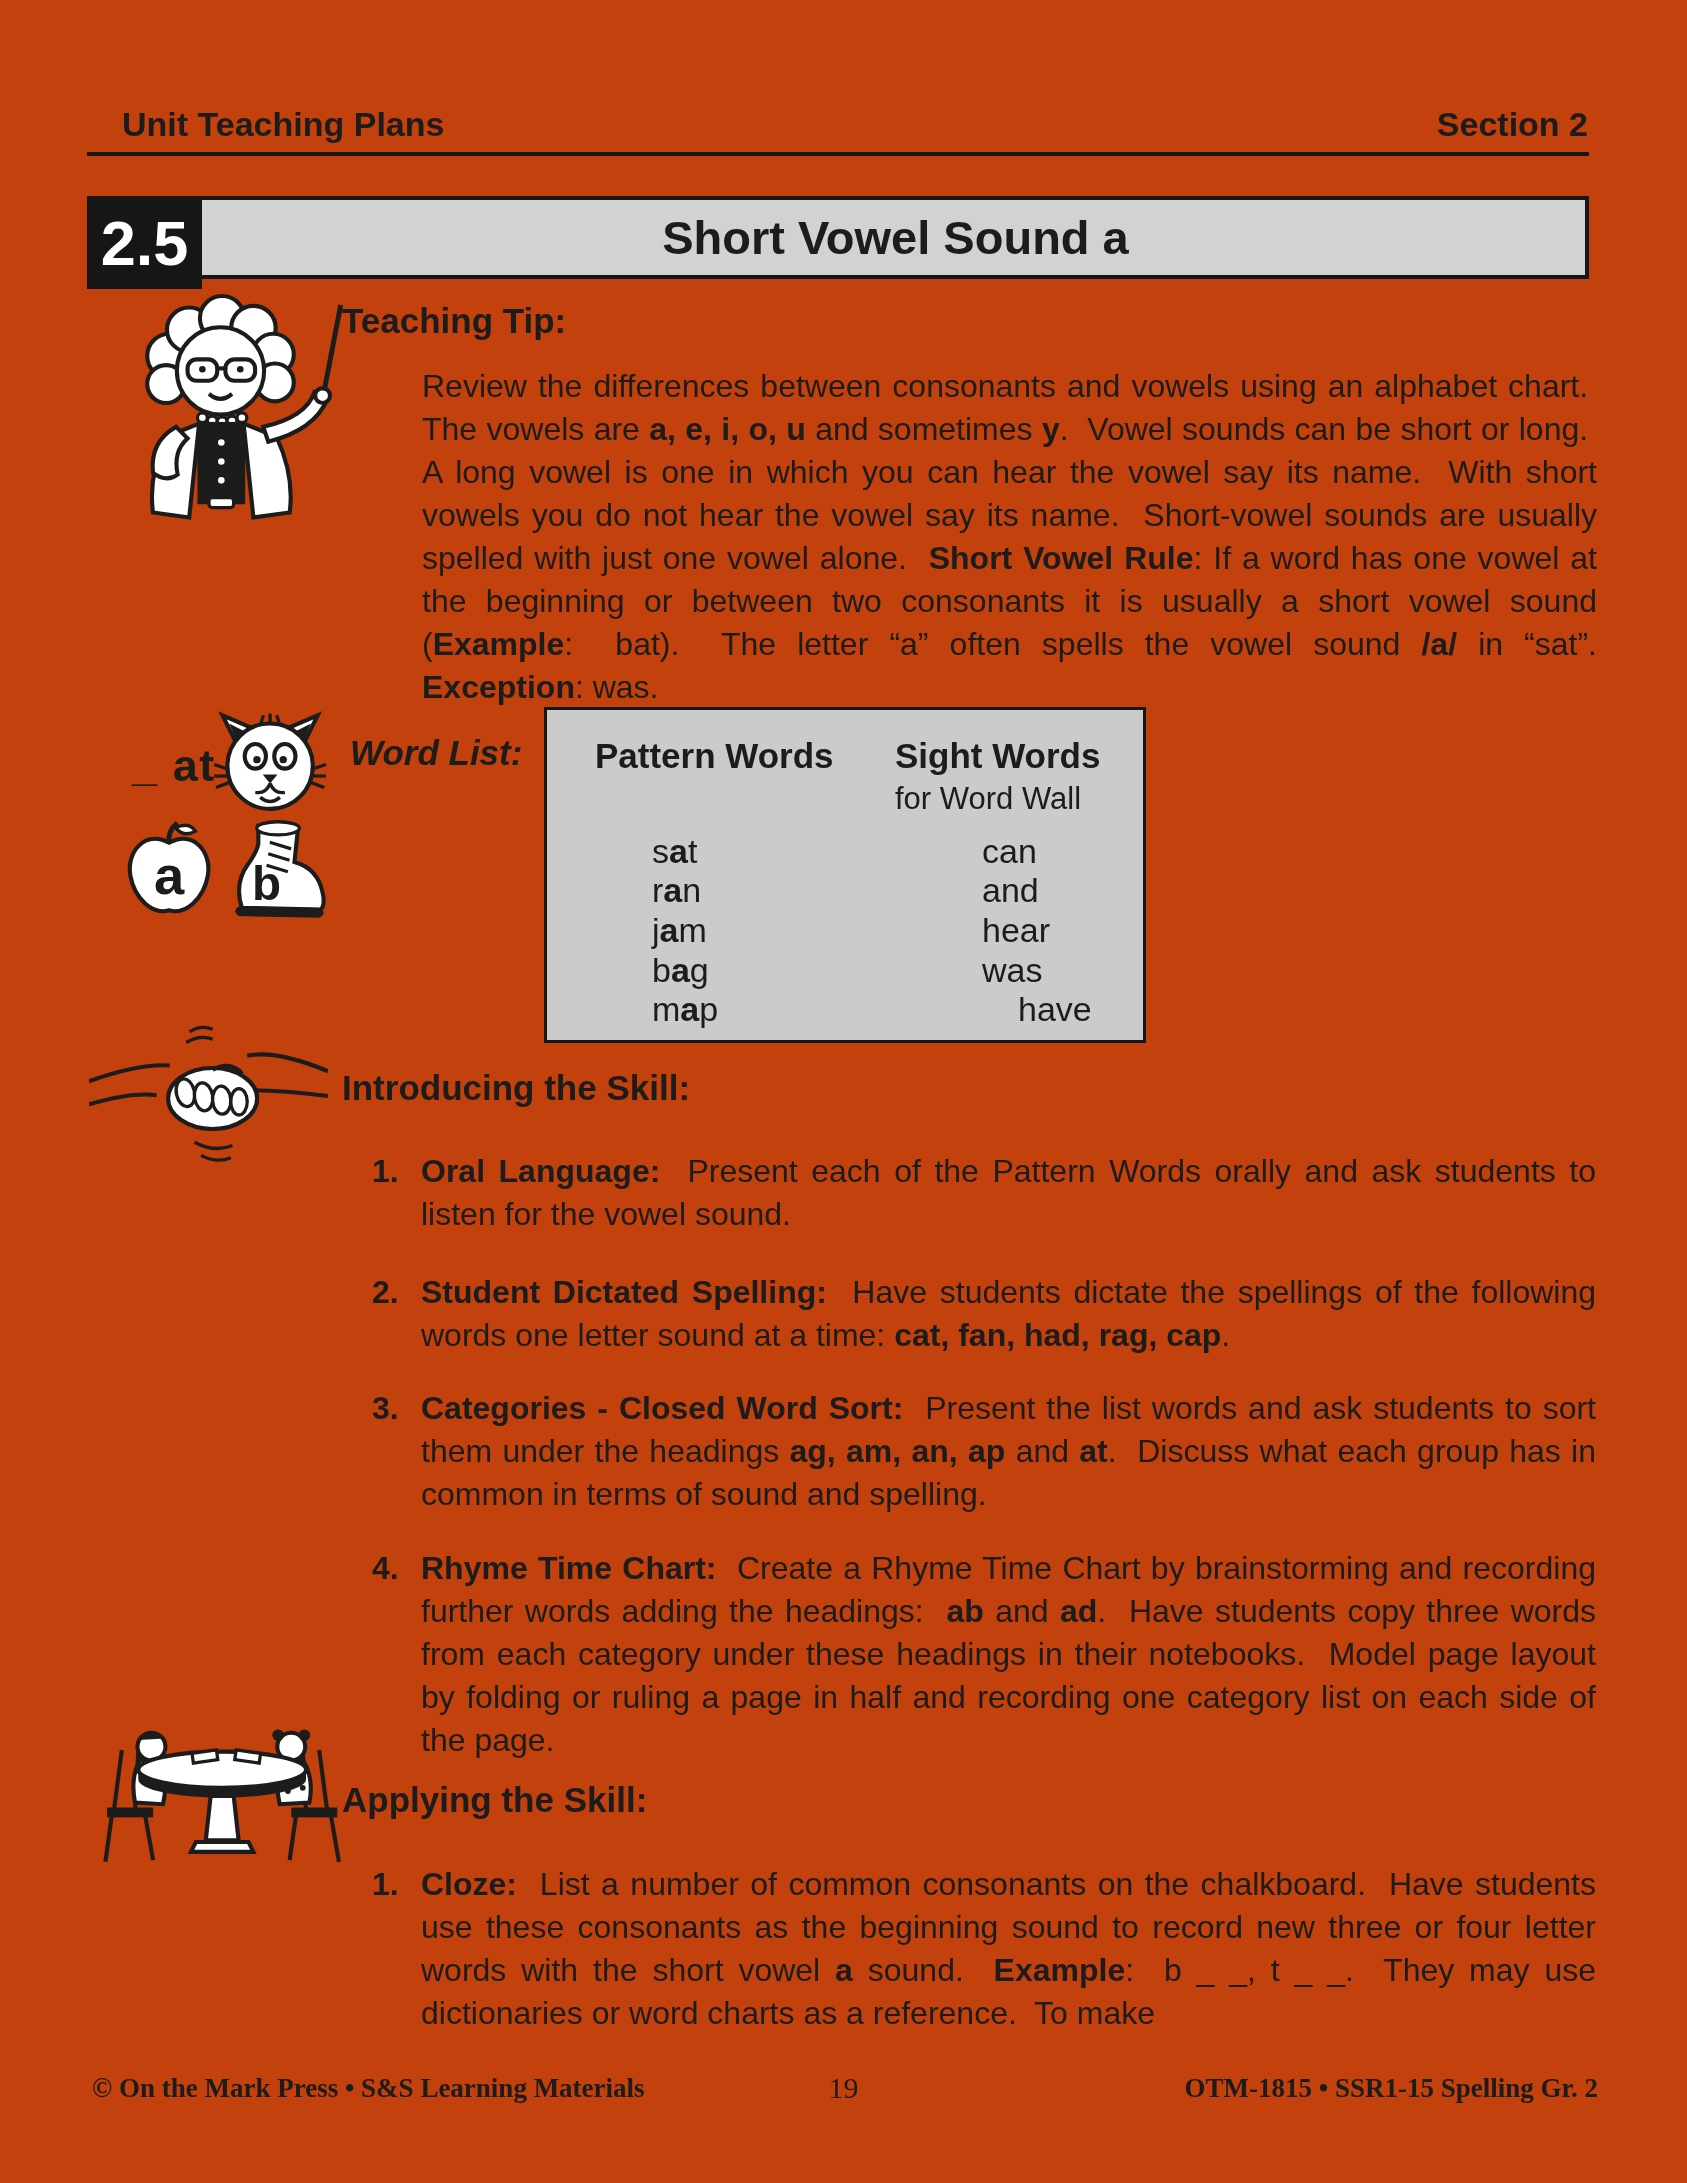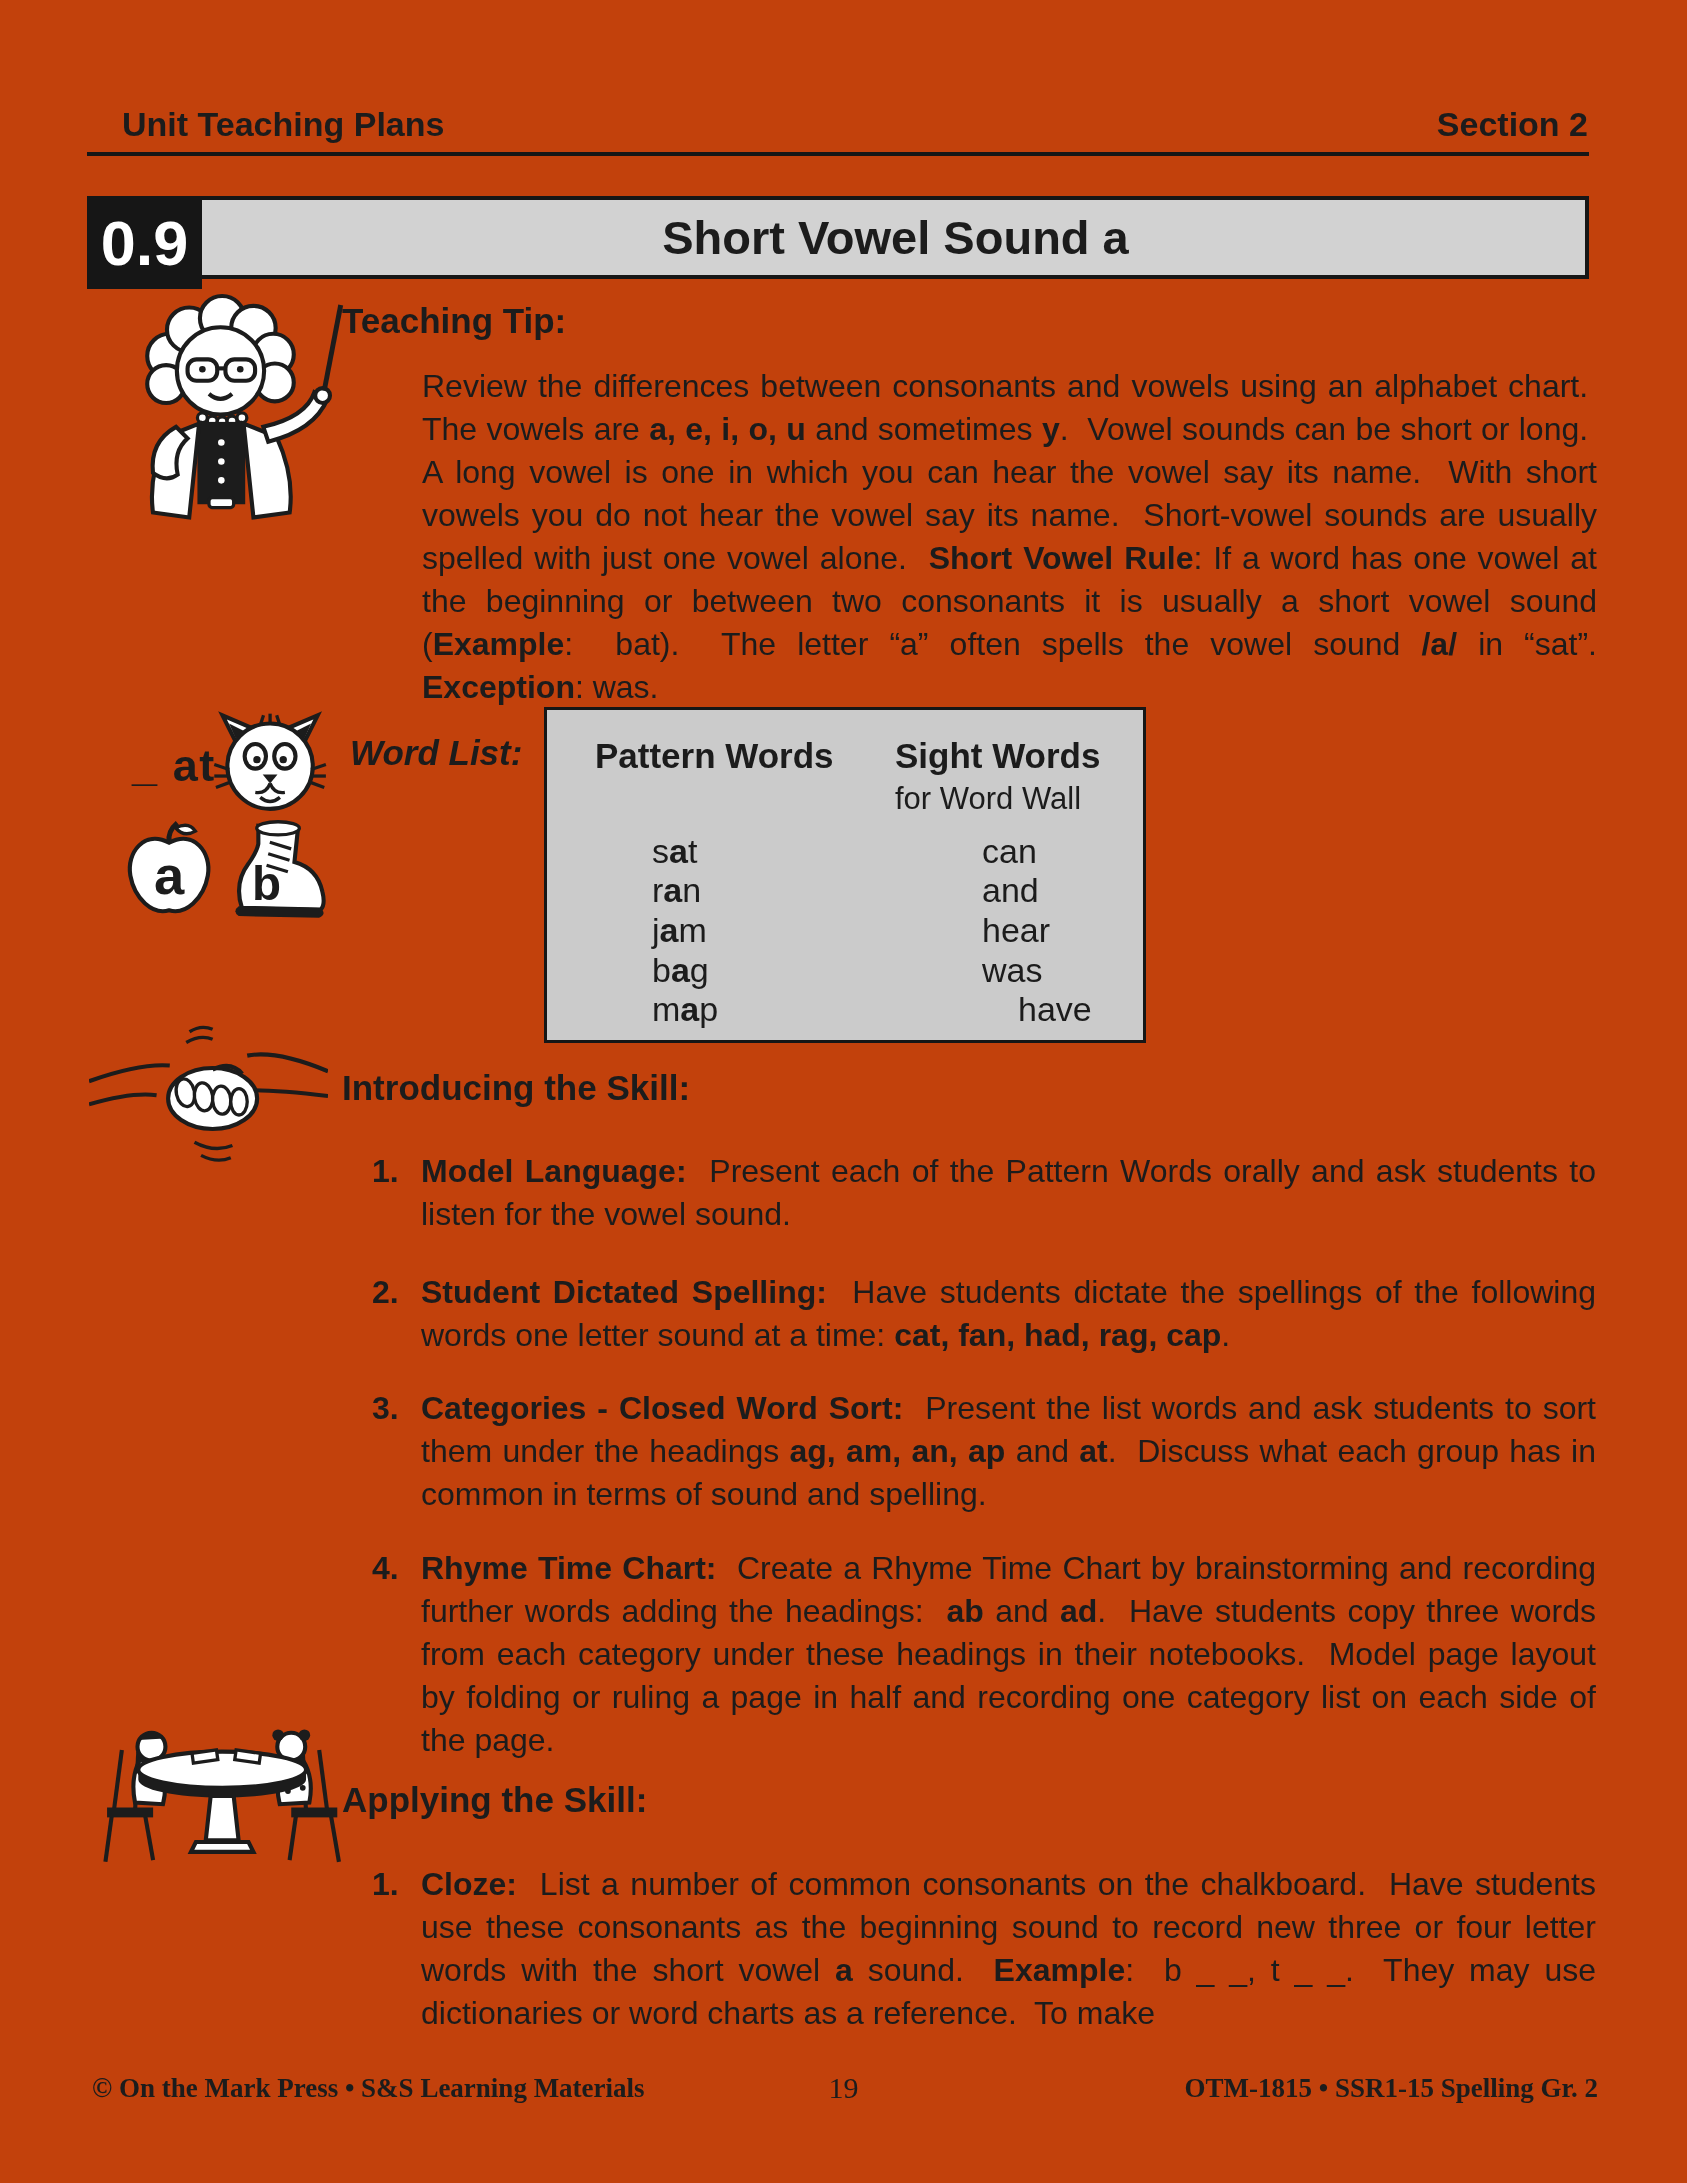--- a/index.html
+++ b/index.html
@@ -46,21 +46,21 @@
 
 <div class="page">
 
   <div class="abs hdr-left">Unit Teaching Plans</div>
   <div class="abs hdr-right">Section 2</div>
   <div class="abs hdr-rule"></div>
 
   <div class="abs titlebar">
     <div class="titlebar-text">Short Vowel Sound a</div>
   </div>
-  <div class="abs titlenum">0.9</div>
+  <div class="abs titlenum">2.5</div>
 
   <div class="abs" style="left:97px;top:290px;">
     <svg width="247" height="235" viewBox="0 0 300 285">
       <g fill="#ffffff" stroke="#1c1c1c" stroke-width="5">
         <circle cx="88" cy="80" r="27"></circle>
           <circle cx="112" cy="48" r="27"></circle>
         <circle cx="152" cy="34" r="27"></circle>
           <circle cx="190" cy="46" r="27"></circle>
         <circle cx="214" cy="78" r="25"></circle>
           <circle cx="216" cy="112" r="23"></circle>
@@ -192,21 +192,21 @@
         <path d="M128,148 q24,13 46,4"></path>
           <path d="M136,164 q19,10 36,3"></path>
       </g>
     </svg>
   </div>
 
   <div class="abs sec-heading" style="left:342px;top:1068px;">Introducing the Skill:</div>
 
   <div class="abs item" style="left:372px;top:1150px;">
     <div class="num">1.</div>
-    <div class="body"><span class="b">Model Language:</span><span>&nbsp; Present each of the Pattern Words orally and ask students to listen for the vowel sound.</span></div>
+    <div class="body"><span class="b">Oral Language:</span><span>&nbsp; Present each of the Pattern Words orally and ask students to listen for the vowel sound.</span></div>
   </div>
   <div class="abs item" style="left:372px;top:1271px;">
     <div class="num">2.</div>
     <div class="body"><span class="b">Student Dictated Spelling:</span><span>&nbsp; Have students dictate the spellings of the following words one letter sound at a time: </span><span class="b">cat, fan, had, rag, cap</span><span>.</span></div>
   </div>
   <div class="abs item" style="left:372px;top:1387px;">
     <div class="num">3.</div>
     <div class="body"><span class="b">Categories - Closed Word Sort:</span><span>&nbsp; Present the list words and ask students to sort them under the headings </span><span class="b">ag, am, an, ap</span><span> and </span><span class="b">at</span><span>.&nbsp; Discuss what each group has in common in terms of sound and spelling.</span></div>
   </div>
   <div class="abs item" style="left:372px;top:1547px;">

